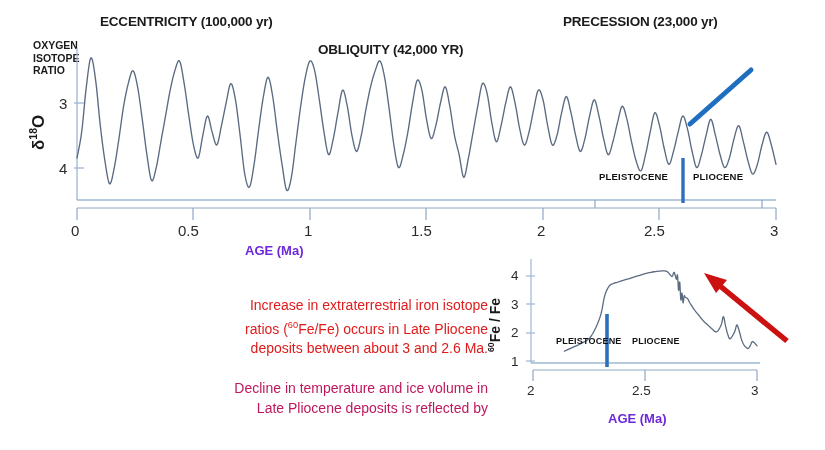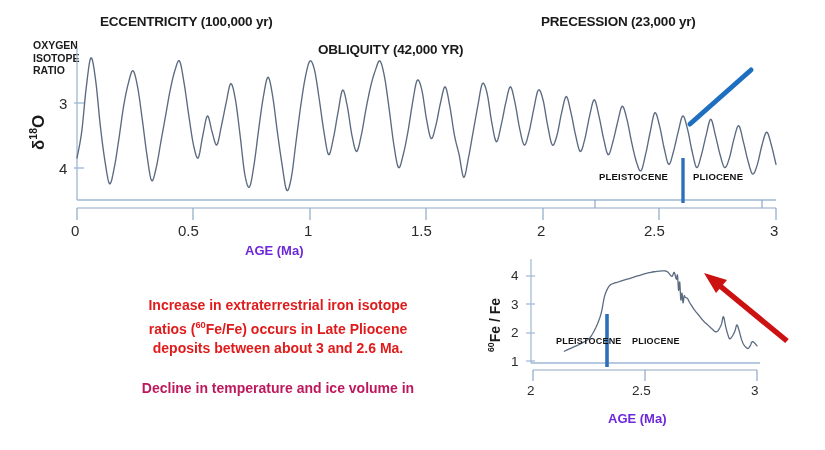--- a/index.html
+++ b/index.html
@@ -87,39 +87,39 @@
     font-weight: 700;
     white-space: nowrap;
     transform-origin: left top;
     color: #1a1a1a;
   }
   .ytitle-inset sup { font-size: 0.62em; vertical-align: super; }
 
   
   .caption {
     font-size: 14px;
-    font-weight: 700;
+    font-weight: 400;
     line-height: 19.5px;
-    text-align: center;
+    text-align: right;
     white-space: nowrap;
   }
   .caption sup { font-size: 0.66em; vertical-align: super; }
   .caption-red { color: #e01b1b; }
   .caption-blue { color: #be185d; }
 
   svg { display: block; overflow: visible; }
 </style>
 </head>
 <body>
 
 <div class="fig">
 
   <div class="abs cycle-label" style="left:100px; top:14px;">ECCENTRICITY (100,000 yr)</div>
   <div class="abs cycle-label" style="left:318px; top:14px;margin-top:28px;">OBLIQUITY (42,000 YR)</div>
-  <div class="abs cycle-label" style="left:497px; top:14px;padding-left:44px;">PRECESSION (23,000 yr)</div>
+  <div class="abs cycle-label" style="left:519px; top:14px;padding-left:44px;">PRECESSION (23,000 yr)</div>
 
   <div class="abs" style="left:0; top:0; width:825px; height:250px;">
 
     <div class="abs corner-label" style="left:33px; top:39px;">
       <div>OXYGEN</div>
       <div>ISOTOPE</div>
       <div>RATIO</div>
     </div>
 
     <div class="abs ytitle" style="left:27px; top:150px; transform:rotate(-90deg);">δ<sup>18</sup>O</div>
@@ -172,20 +172,21 @@
   </div>
 
   <div class="abs caption caption-red" style="left:68px; top:296px; width:420px;">
     <div>Increase in extraterrestrial iron isotope</div>
     <div>ratios (<sup>60</sup>Fe/Fe) occurs in Late Pliocene</div>
     <div>deposits between about 3 and 2.6 Ma.</div>
   </div>
 
   <div class="abs caption caption-blue" style="left:68px; top:379px; width:420px;">
     <div>Decline in temperature and ice volume in</div>
+    <div>Late Pliocene deposits is reflected by</div>
   </div>
 
   <div class="abs" style="left:0; top:0; width:825px; height:450px;">
 
     <div class="abs ytitle-inset" style="left:486px; top:352px; transform:rotate(-90deg);"><sup>60</sup>Fe / Fe</div>
 
     <div class="abs tick-text-sm" style="left:511px; top:354px;">1</div>
     <div class="abs tick-text-sm" style="left:511px; top:325px;">2</div>
     <div class="abs tick-text-sm" style="left:511px; top:297px;">3</div>
     <div class="abs tick-text-sm" style="left:511px; top:268px;">4</div>

